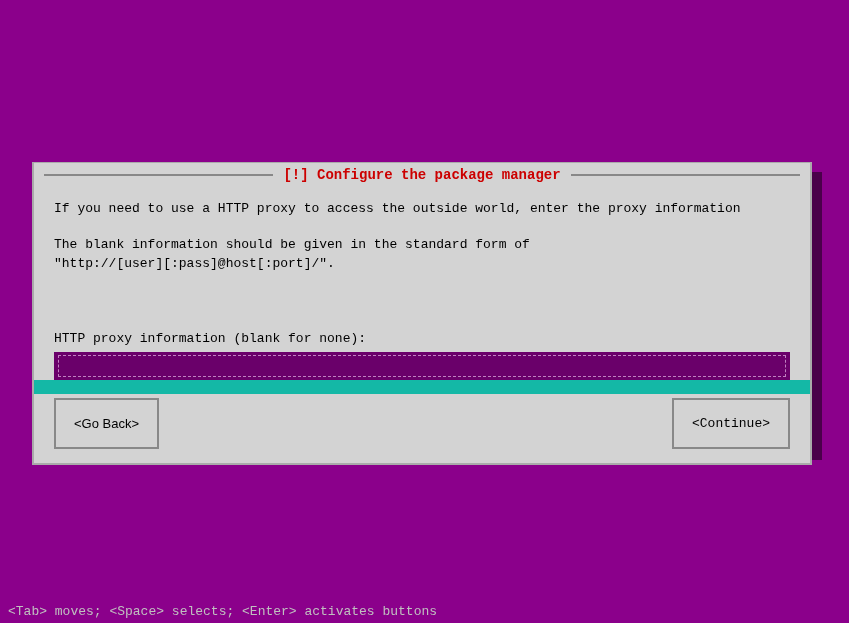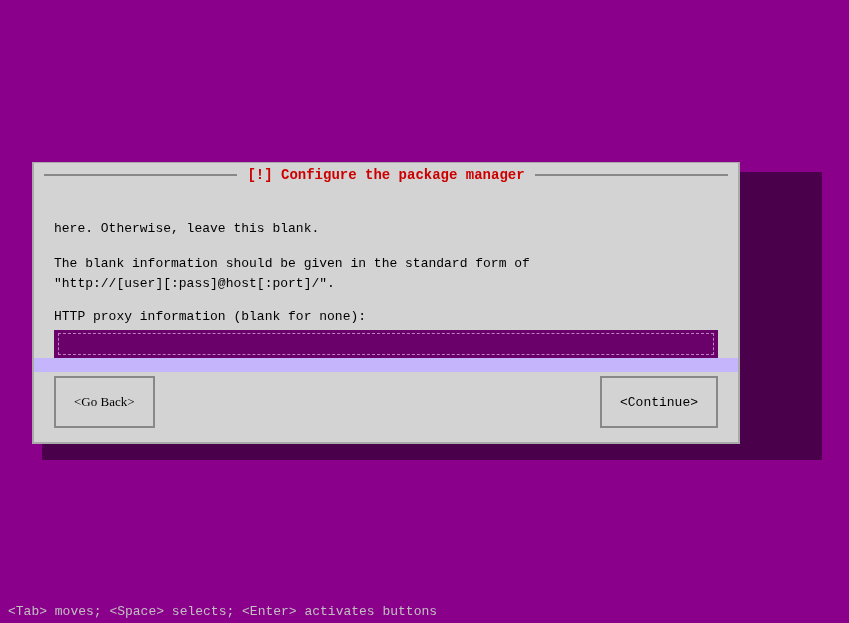--- a/index.html
+++ b/index.html
@@ -20,48 +20,47 @@
       align-items: center;
       justify-content: center;
       position: relative;
     }
   </style>
 </head>
 <body>
 
 <div style="position:absolute; top:172px; left:42px; width:780px; height:288px; background-color:#4a004a; z-index:5;"></div>
 
-<div style="position:absolute; top:162px; left:32px; width:708px; background-color:#c4b5fd; border: 2px solid #aaa; z-index:10;">
+<div style="position:absolute; top:162px; left:32px; width:780px; background-color:#14b8a6; border: 2px solid #aaa; z-index:10;">
 
   <div style="display:flex; align-items:center; padding: 0 10px; margin-top: -1px; background-color:#d3d3d3;">
     <div style="flex:1; height:2px; background-color:#888;"></div>
     <span style="color:#cc0000; font-family:'Courier New',monospace; font-size:14px; font-weight:bold; padding:4px 10px; white-space:nowrap;">[!] Configure the package manager</span>
     <div style="flex:1; height:2px; background-color:#888;"></div>
   </div>
 
   <div style="padding: 12px 20px 0 20px; background-color:#d3d3d3;">
     <p style="font-family:'Courier New',monospace; font-size:13px; color:#000; line-height:1.5;">
-      <br>
-      <span>here. Otherwise, leave this blank.</span>
+      <span>If you need to use a HTTP proxy to access the outside world, enter the proxy information</span><br>
     </p>
     <br>
     <p style="font-family:'Courier New',monospace; font-size:13px; color:#000; line-height:1.5;">
       <span>The blank information should be given in the standard form of</span><br>
       <span>"http://[user][:pass]@host[:port]/".</span>
     </p>
     <br>
-    <p style="font-family:'Courier New',monospace; font-size:13px; color:#000;">HTTP proxy information (blank for none):</p>
+    <p style="font-family:'Courier New',monospace; font-size:13px; color:#000;margin-top:41px;">HTTP proxy information (blank for none):</p>
 
     
     <div style="background-color:#6a006a; padding:3px 4px; margin-top:6px; margin-bottom:14px;">
       <input type="text" style="width: 100%; background-color: rgb(106, 0, 106); border: 1px dashed rgb(192, 128, 192); color: rgb(208, 160, 208); font-family: &quot;Courier New&quot;, monospace; font-size: 13px; padding: 2px 4px; outline: none; height: 22px;" value="">
     </div>
   </div>
 
   <div style="display:flex; justify-content:space-between; padding:4px 20px 14px 20px; background-color:#d3d3d3;">
-    <button style="background-color:#d3d3d3; border:2px solid #888; color:#000; font-family:Liberation Serif, serif; font-size:13px; padding:16px 18px; cursor:pointer;">&lt;Go Back&gt;</button>
+    <button style="background-color:#d3d3d3; border:2px solid #888; color:#000; font-family:Liberation Sans, sans-serif; font-size:13px; padding:16px 18px; cursor:pointer;">&lt;Go Back&gt;</button>
     <button style="background-color:#d3d3d3; border:2px solid #888; color:#000; font-family:'Courier New',monospace; font-size:13px; padding:5px 18px; cursor:pointer;">&lt;Continue&gt;</button>
   </div>
 </div>
 
 <div style="position:absolute; bottom:0; left:0; width:100%; background-color:#8b008b; color:#c0c0c0; padding:4px 8px; font-family:'Courier New',monospace; font-size:13px; z-index:20;margin-top:9px;">
   <span>&lt;Tab&gt; moves; &lt;Space&gt; selects; &lt;Enter&gt; activates buttons</span>
 </div>
 
 </body></html>

